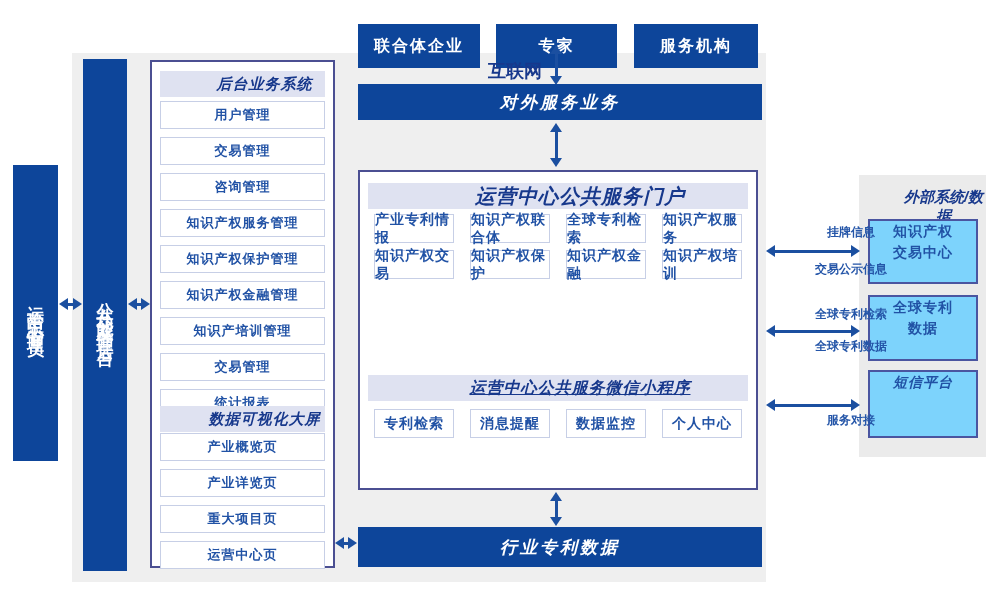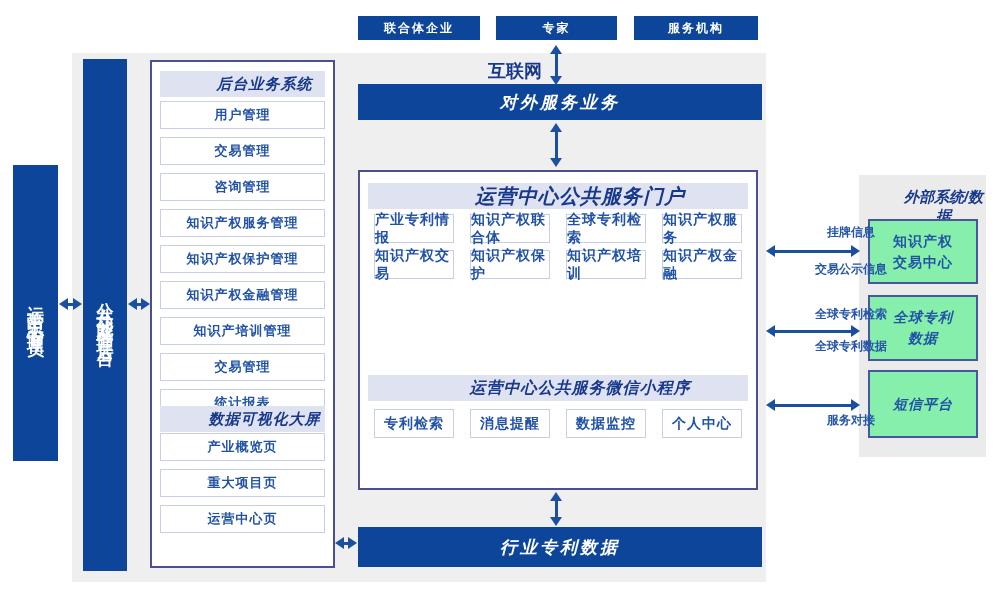--- a/index.html
+++ b/index.html
@@ -5,21 +5,21 @@
   * { margin:0; padding:0; box-sizing:border-box; }
   body { background:#ffffff; font-family:"Liberation Sans", sans-serif; }
   .canvas { position:relative; width:1000px; height:601px; background:#ffffff; overflow:hidden; }
 
   .gray-panel { position:absolute; background:#efefef; }
   .gray-panel.main  { left:72px;  top:53px;  width:694px; height:529px; }
   .gray-panel.right { left:859px; top:175px; width:127px; height:282px; background:#ebebeb; }
 
   .bluebox { position:absolute; background:#0d459a; color:#ffffff; display:flex;
              align-items:center; justify-content:center; font-weight:bold; }
-  .actor { top:16px; height:24px; font-size:12px; letter-spacing:2px; }
+  .actor { top:24px; height:44px; font-size:16px; letter-spacing:2px; }
 
   .bluebar { position:absolute; left:358px; width:404px; background:#0d459a; color:#ffffff;
              display:flex; align-items:center; justify-content:center;
              font-weight:bold; font-style:italic; font-size:17px; letter-spacing:3px; }
 
   .rail { position:absolute; background:#0d459a; color:#ffffff; display:flex;
           align-items:center; justify-content:center; }
   .rail .vtext { writing-mode:vertical-rl; text-orientation:upright; font-weight:bold;
                  font-size:17px; letter-spacing:6px; }
 
@@ -33,23 +33,23 @@
   .cell { height:28px; background:#ffffff; border:1px solid #c7cfe6; color:#2152a5;
           display:flex; align-items:center; justify-content:center; font-size:13px;
           font-weight:bold; letter-spacing:1px; }
 
   .grid2 { position:absolute; left:14px; right:14px; display:grid;
            grid-template-columns:1fr 1fr 1fr 1fr; gap:7px 16px; }
   .grid2 .cell { height:29px; font-size:14px; }
 
   .ext-title { position:absolute; left:859px; top:188px; width:127px; text-align:center;
                color:#17388c; font-weight:bold; font-style:italic; font-size:15px;padding-left:42px; }
-  .ext-box { position:absolute; left:868px; width:110px; background:#86efac;
+  .ext-box { position:absolute; left:868px; width:110px; background:#7dd3fc;
              border:2px solid #4a55a0; color:#2152a5; display:flex; flex-direction:column;
-             align-items:center; justify-content:center; font-size:14px; font-weight:bold;
+             align-items:center; font-size:14px; font-weight:bold;
              line-height:1.5; letter-spacing:1px; }
 
   .link-label { position:absolute; left:804px; width:94px; text-align:center;
                 color:#2455a8; font-size:12px; font-weight:bold; }
 
   .harrow { position:absolute; height:12px; }
   .harrow .shaft { position:absolute; left:5px; right:5px; top:5px; height:3px; background:#1b4fa0; }
   .harrow .hl { position:absolute; left:0; top:0; width:0; height:0;
                 border-top:6px solid transparent; border-bottom:6px solid transparent;
                 border-right:9px solid #1b4fa0; }
@@ -121,38 +121,39 @@
       <div class="cell">知识产权服务管理</div>
       <div class="cell">知识产权保护管理</div>
       <div class="cell">知识产权金融管理</div>
       <div class="cell">知识产培训管理</div>
       <div class="cell">交易管理</div>
       <div class="cell">统计报表</div>
     </div>
     <div class="section-header" style="top:344px;">数据可视化大屏</div>
     <div class="vstack" style="top:371px;">
       <div class="cell">产业概览页</div>
+      <div class="cell">产业详览页</div>
       <div class="cell">重大项目页</div>
       <div class="cell">运营中心页</div>
     </div>
   </div>
 
   <div class="outline-box" style="left:358px; top:170px; width:400px; height:320px;">
     <div class="section-header" style="top:11px; font-size:20px;">运营中心公共服务门户</div>
     <div class="grid2" style="top:42px;">
       <div class="cell">产业专利情报</div>
       <div class="cell">知识产权联合体</div>
       <div class="cell">全球专利检索</div>
       <div class="cell">知识产权服务</div>
       <div class="cell">知识产权交易</div>
       <div class="cell">知识产权保护</div>
+      <div class="cell">知识产权金融</div>
       <div class="cell">知识产权培训</div>
-      <div class="cell">知识产权金融</div>
-    </div>
-    <div class="section-header" style="top:203px; font-size:16px;">运营中心公共服务微信小程序</div>
+    </div>
+    <div class="section-header" style="top:203px; font-size:16px;text-decoration:underline;">运营中心公共服务微信小程序</div>
     <div class="grid2" style="top:237px;">
       <div class="cell">专利检索</div>
       <div class="cell">消息提醒</div>
       <div class="cell">数据监控</div>
       <div class="cell">个人中心</div>
     </div>
   </div>
 
   <div class="varrow" style="left:550px; top:492px; height:34px;">
     <span class="ht"></span>
@@ -164,21 +165,21 @@
     <span class="hl"></span>
       <span class="shaft"></span>
       <span class="hr"></span>
   </div>
 
   <div class="ext-title">外部系统/数据</div>
   <div class="ext-box" style="top:219px; height:65px;">
     <span>知识产权</span>
     <span>交易中心</span>
   </div>
-  <div class="ext-box" style="top:295px; height:66px;font-style:italic;">
+  <div class="ext-box" style="top:295px; height:66px;">
     <span>全球专利</span>
     <span>数据</span>
   </div>
   <div class="ext-box" style="top:370px; height:68px;font-style:italic;">
     <span>短信平台</span>
   </div>
 
   <div class="link-label" style="top:224px;">挂牌信息</div>
   <div class="harrow" style="left:766px; top:245px; width:94px;">
     <span class="hl"></span>

